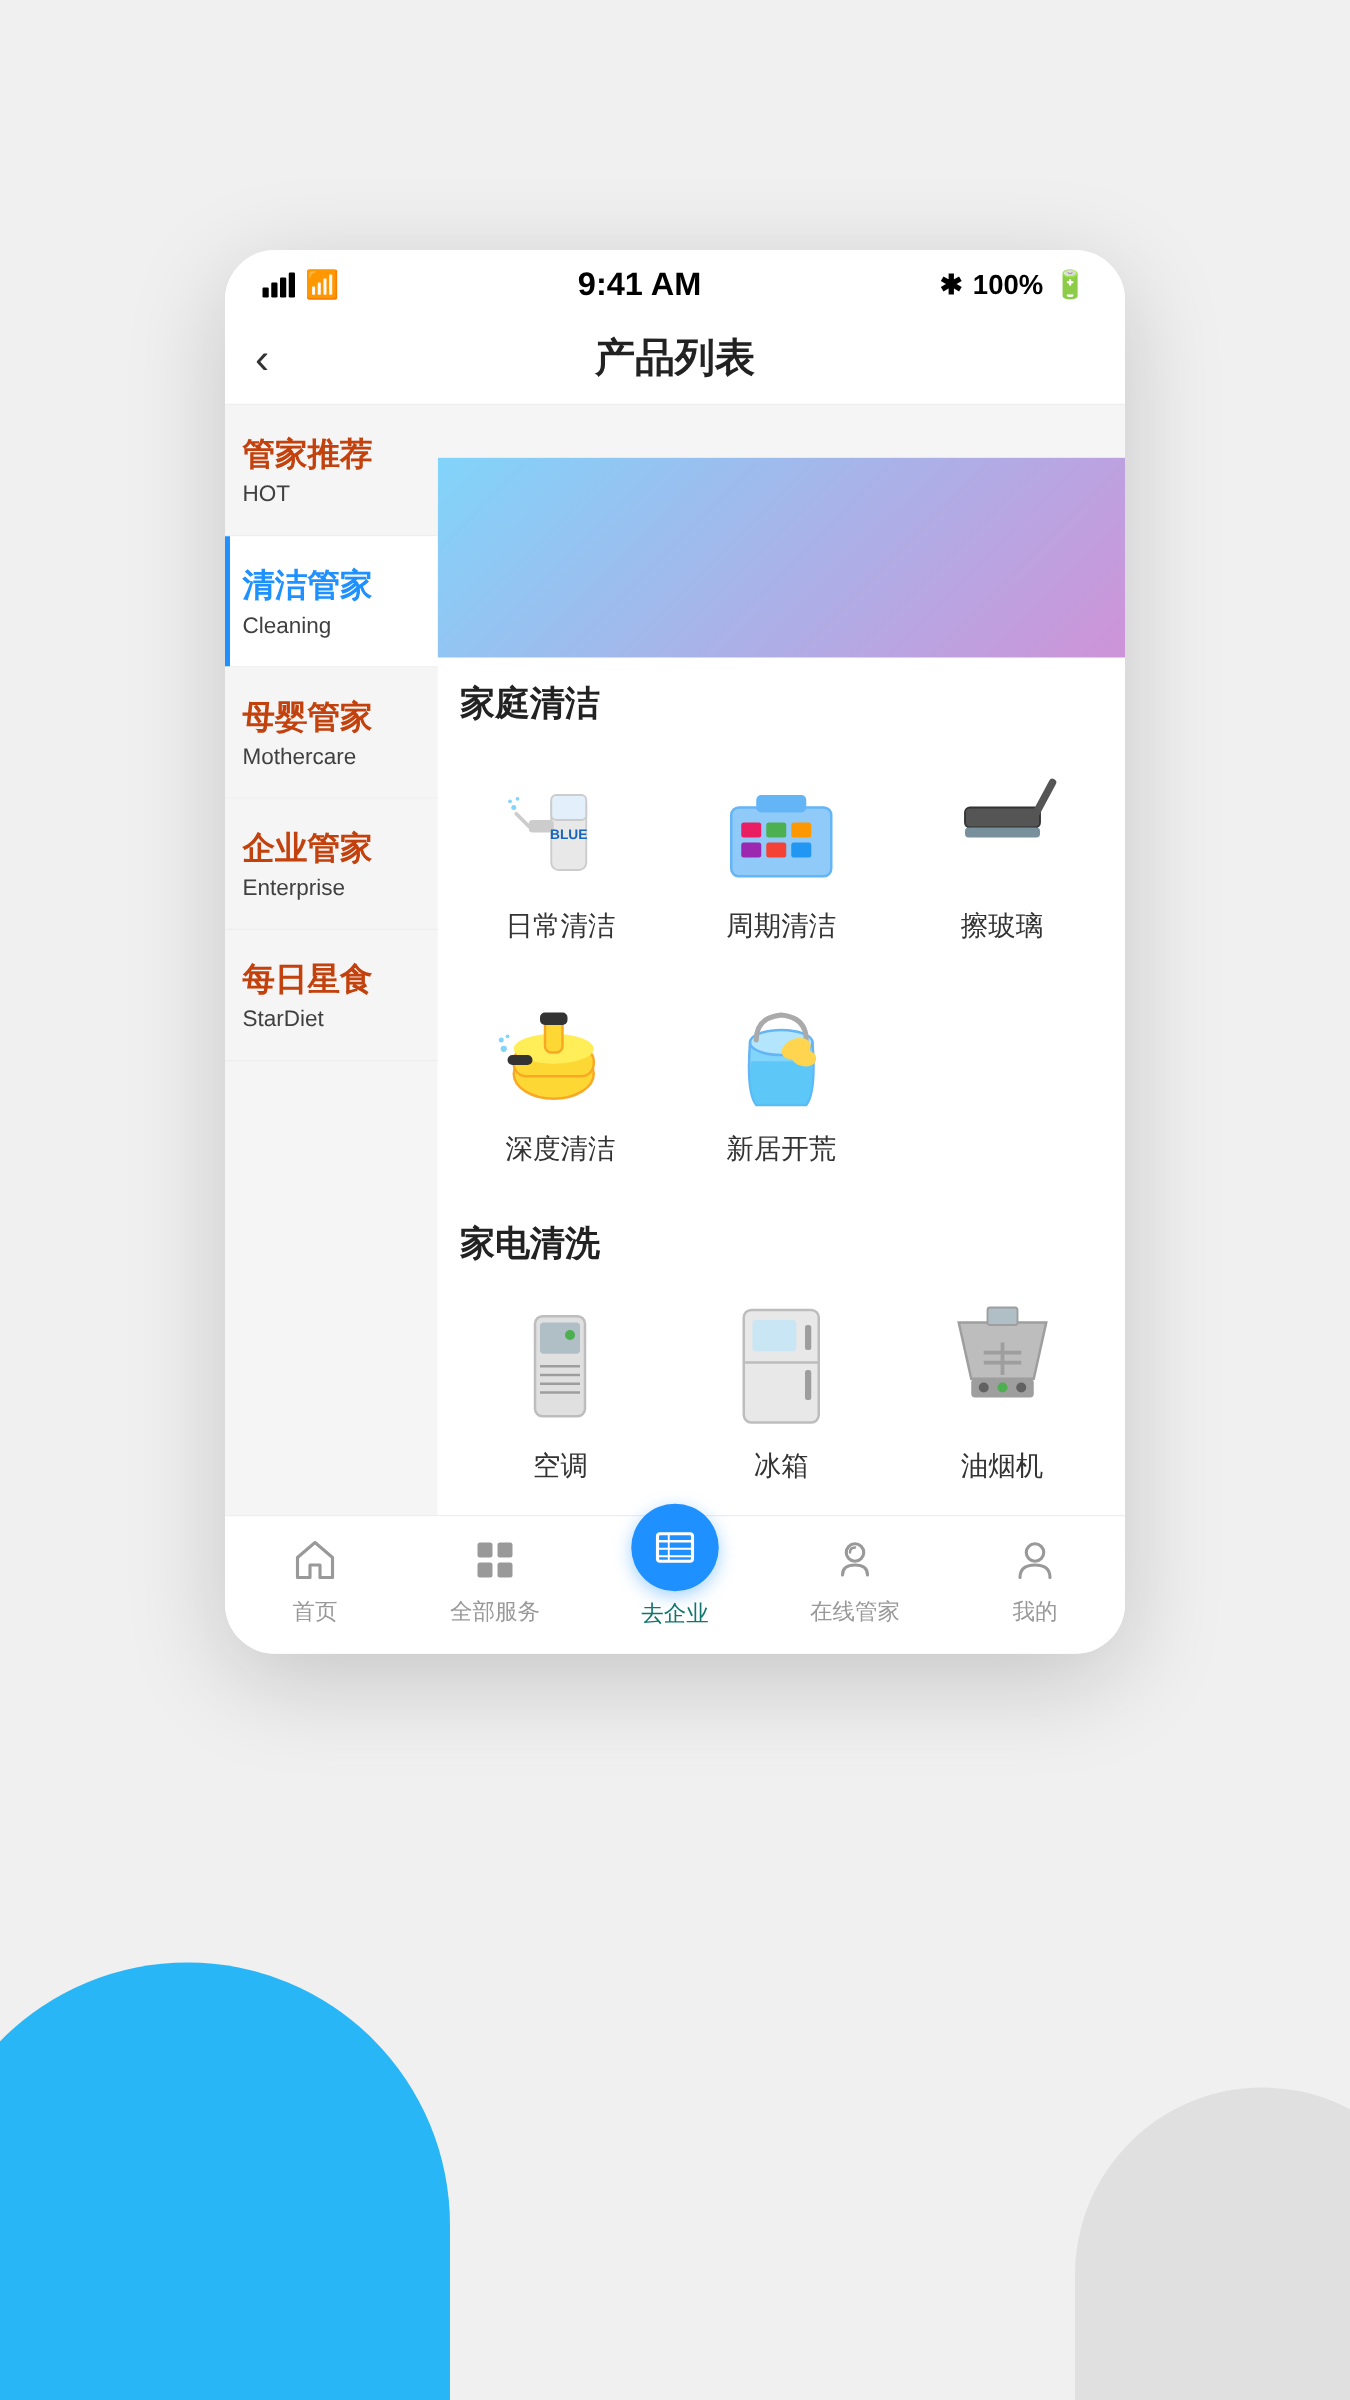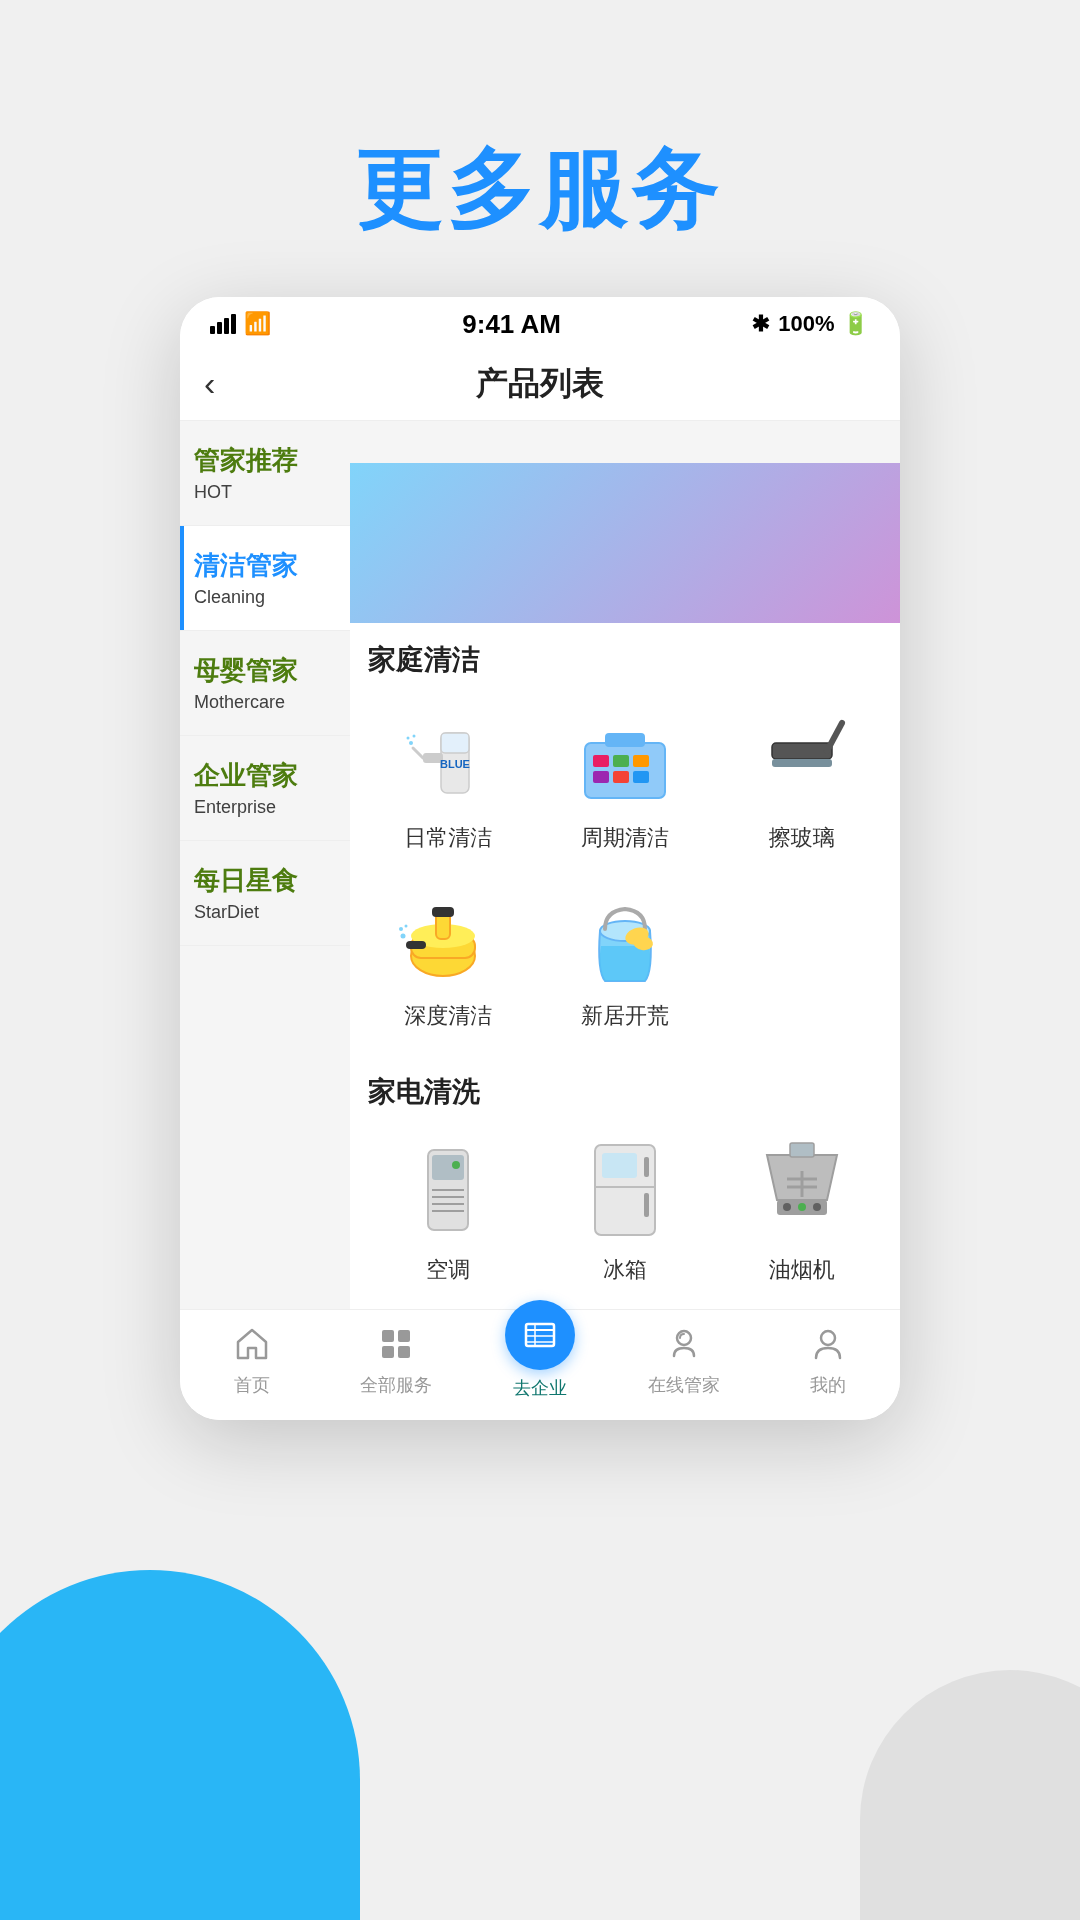--- a/index.html
+++ b/index.html
@@ -141,21 +141,21 @@
       position: absolute;
       left: 0;
       top: 0;
       bottom: 0;
       width: 4px;
       background: #1e90ff;
     }
     .sidebar-item-main {
       font-size: 26px;
       font-weight: 600;
-      color: #4d7c0f;
+      color: #c2410c;
     }
     .sidebar-item.active .sidebar-item-main {
       color: #1e90ff;
     }
     .sidebar-item-sub {
       font-size: 18px;
       color: #404040;
       margin-top: 4px;
     }
 
@@ -258,21 +258,20 @@
     .signal-bar { width: 5px; background: #000; border-radius: 1px; }
   </style>
 </head>
 <body>
 
 <div class="bg-top"></div>
 <div class="bg-bottom-left"></div>
 <div class="bg-bottom-right"></div>
 
 <div class="header-section">
-  <div class="header-title">更多服务</div>
 </div>
 
 <div class="phone-mockup">
 
   <div class="status-bar">
     <div class="status-left">
 
       <div class="signal-bars">
         <div class="signal-bar" style="height:8px"></div>
         <div class="signal-bar" style="height:12px"></div>

